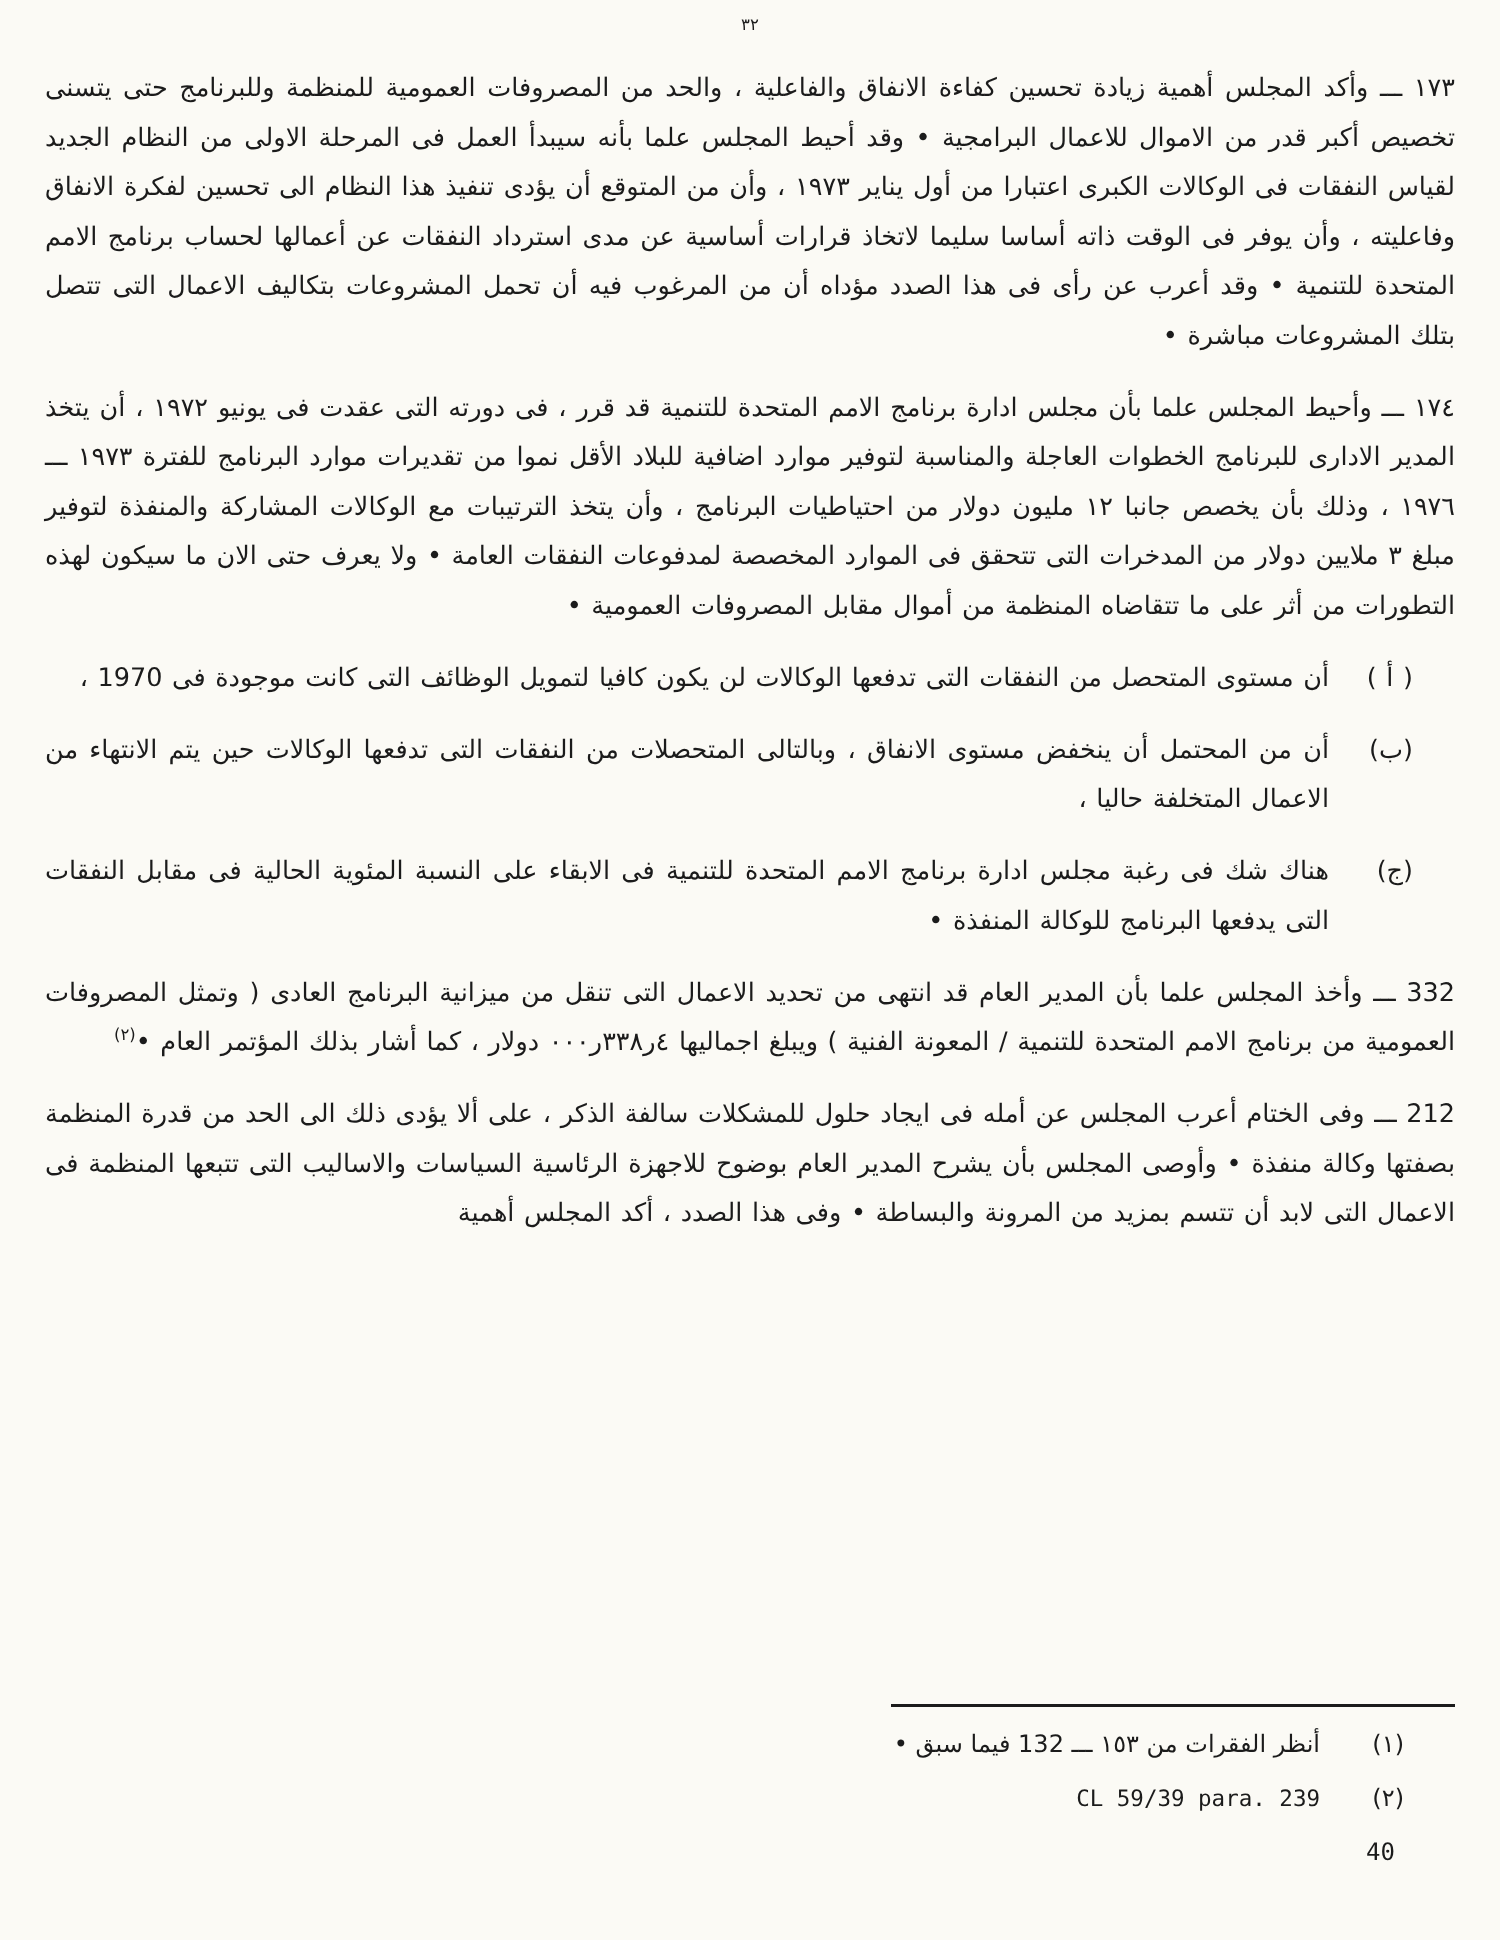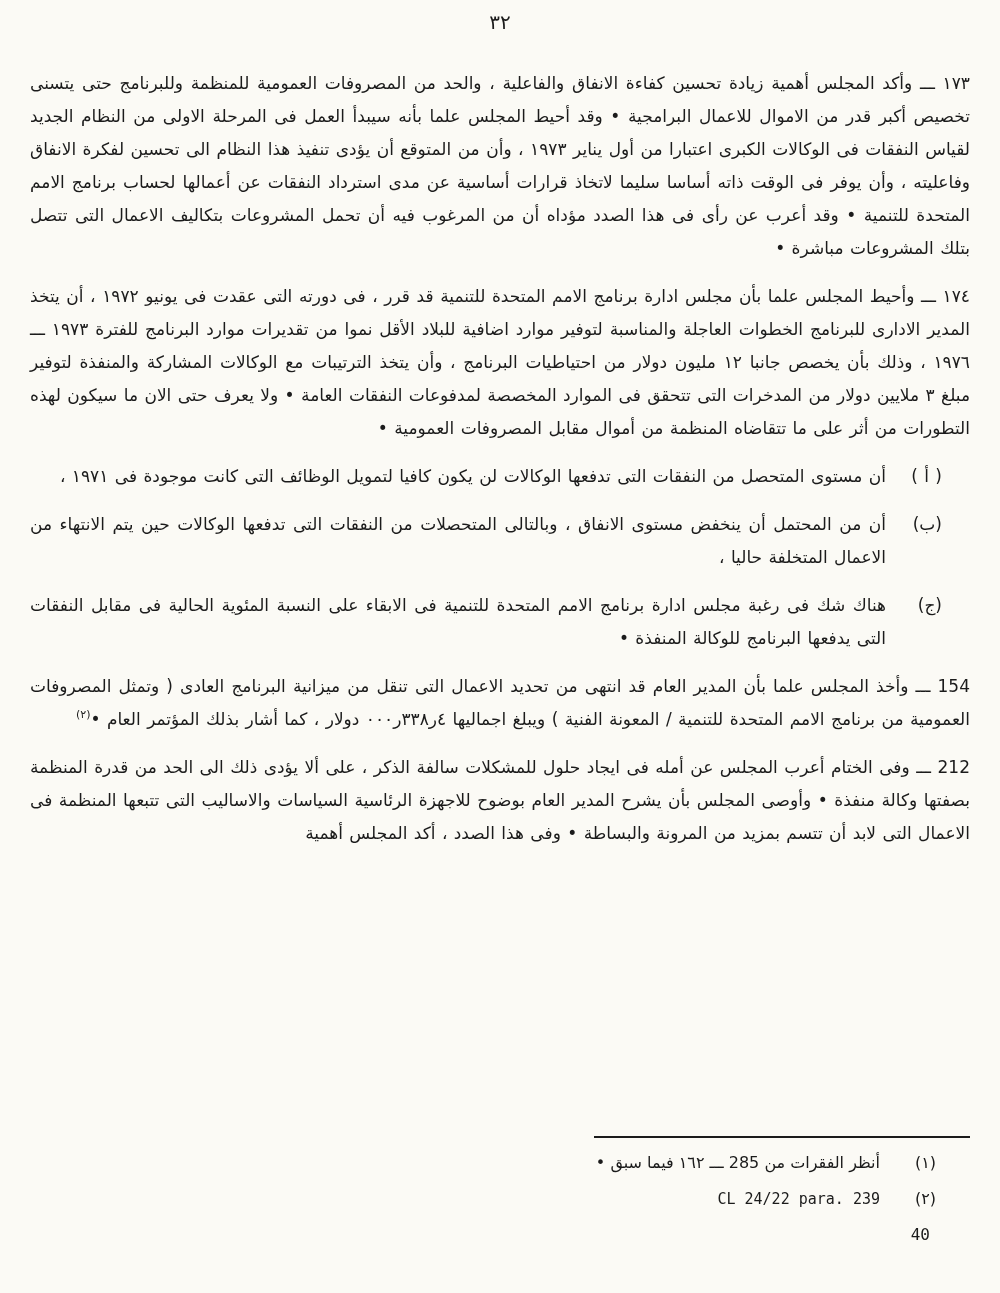--- a/index.html
+++ b/index.html
@@ -10,22 +10,22 @@
     width: 1000px; height: 1293px;
     background: #fbfaf5;
     color: #1b1b1b;
     font-family: "DejaVu Sans", sans-serif;
     position: relative;
     overflow: hidden;
   }
   .page { padding: 10px 30px 0 30px; }
   .top-num {
     text-align: center;
-    font-size: 20px;
-    margin-bottom: 33px;
+    font-size: 11px;
+    margin-bottom: 20px;
     direction: rtl;
   }
   .content {
     direction: rtl;
     text-align: justify;
     font-size: 17px;
     line-height: 33px;
     word-spacing: 1px;
   }
   p.para { margin: 0 0 15px 0; }
@@ -87,45 +87,45 @@
 
 
     <p class="para"><span class="pnum">١٧٣ ـــ</span> <span>وأكد المجلس أهمية زيادة تحسين كفاءة الانفاق والفاعلية ، والحد من المصروفات العمومية للمنظمة وللبرنامج حتى يتسنى تخصيص أكبر قدر من الاموال للاعمال البرامجية • وقد أحيط المجلس علما بأنه سيبدأ العمل فى المرحلة الاولى من النظام الجديد لقياس النفقات فى الوكالات الكبرى اعتبارا من أول يناير ١٩٧٣ ، وأن من المتوقع أن يؤدى تنفيذ هذا النظام الى تحسين لفكرة الانفاق وفاعليته ، وأن يوفر فى الوقت ذاته أساسا سليما لاتخاذ قرارات أساسية عن مدى استرداد النفقات عن أعمالها لحساب برنامج الامم المتحدة للتنمية • وقد أعرب عن رأى فى هذا الصدد مؤداه أن من المرغوب فيه أن تحمل المشروعات بتكاليف الاعمال التى تتصل بتلك المشروعات مباشرة •</span></p>
 
     <p class="para"><span class="pnum">١٧٤ ـــ</span> <span>وأحيط المجلس علما بأن مجلس ادارة برنامج الامم المتحدة للتنمية قد قرر ، فى دورته التى عقدت فى يونيو ١٩٧٢ ، أن يتخذ المدير الادارى للبرنامج الخطوات العاجلة والمناسبة لتوفير موارد اضافية للبلاد الأقل نموا من تقديرات موارد البرنامج للفترة ١٩٧٣ ـــ ١٩٧٦ ، وذلك بأن يخصص جانبا ١٢ مليون دولار من احتياطيات البرنامج ، وأن يتخذ الترتيبات مع الوكالات المشاركة والمنفذة لتوفير مبلغ ٣ ملايين دولار من المدخرات التى تتحقق فى الموارد المخصصة لمدفوعات النفقات العامة • ولا يعرف حتى الان ما سيكون لهذه التطورات من أثر على ما تتقاضاه المنظمة من أموال مقابل المصروفات العمومية •</span></p>
 
 
     <div class="list">
       <div class="list-item">
         <span class="marker">( أ )</span>
-        <span class="item-text">أن مستوى المتحصل من النفقات التى تدفعها الوكالات لن يكون كافيا لتمويل الوظائف التى كانت موجودة فى ١٩٧١ ،</span>
+        <span class="item-text">أن مستوى المتحصل من النفقات التى تدفعها الوكالات لن يكون كافيا لتمويل الوظائف التى كانت موجودة فى 1970 ،</span>
       </div>
       <div class="list-item">
         <span class="marker">(ب)</span>
         <span class="item-text">أن من المحتمل أن ينخفض مستوى الانفاق ، وبالتالى المتحصلات من النفقات التى تدفعها الوكالات حين يتم الانتهاء من الاعمال المتخلفة حاليا ،</span>
       </div>
       <div class="list-item">
         <span class="marker">(ج)</span>
         <span class="item-text">هناك شك فى رغبة مجلس ادارة برنامج الامم المتحدة للتنمية فى الابقاء على النسبة المئوية الحالية فى مقابل النفقات التى يدفعها البرنامج للوكالة المنفذة •</span>
       </div>
     </div>
 
-    <p class="para"><span class="pnum">154 ـــ</span> <span>وأخذ المجلس علما بأن المدير العام قد انتهى من تحديد الاعمال التى تنقل من ميزانية البرنامج العادى ( وتمثل المصروفات العمومية من برنامج الامم المتحدة للتنمية / المعونة الفنية ) ويبلغ اجماليها ٤ر٣٣٨ر٠٠٠ دولار ، كما أشار بذلك المؤتمر العام •</span><sup class="fref">(٢)</sup></p>
+    <p class="para"><span class="pnum">332 ـــ</span> <span>وأخذ المجلس علما بأن المدير العام قد انتهى من تحديد الاعمال التى تنقل من ميزانية البرنامج العادى ( وتمثل المصروفات العمومية من برنامج الامم المتحدة للتنمية / المعونة الفنية ) ويبلغ اجماليها ٤ر٣٣٨ر٠٠٠ دولار ، كما أشار بذلك المؤتمر العام •</span><sup class="fref">(٢)</sup></p>
 
     <p class="para"><span class="pnum">212 ـــ</span> <span>وفى الختام أعرب المجلس عن أمله فى ايجاد حلول للمشكلات سالفة الذكر ، على ألا يؤدى ذلك الى الحد من قدرة المنظمة بصفتها وكالة منفذة • وأوصى المجلس بأن يشرح المدير العام بوضوح للاجهزة الرئاسية السياسات والاساليب التى تتبعها المنظمة فى الاعمال التى لابد أن تتسم بمزيد من المرونة والبساطة • وفى هذا الصدد ، أكد المجلس أهمية</span></p>
 
   </div>
 
   <div class="footnotes">
     <div class="fn-rule"></div>
     <div class="fn">
       <span class="fn-marker">(١)</span>
-      <span class="fn-text">أنظر الفقرات من 285 ـــ ١٦٢ فيما سبق •</span>
+      <span class="fn-text">أنظر الفقرات من ١٥٣ ـــ 132 فيما سبق •</span>
     </div>
     <div class="fn">
       <span class="fn-marker">(٢)</span>
-      <span class="fn-text latin">CL 24/22 para. 239</span>
+      <span class="fn-text latin">CL 59/39 para. 239</span>
     </div>
   </div>
 
   <div class="bottom-num">40</div>
 
 </div>
 
 </body></html>

